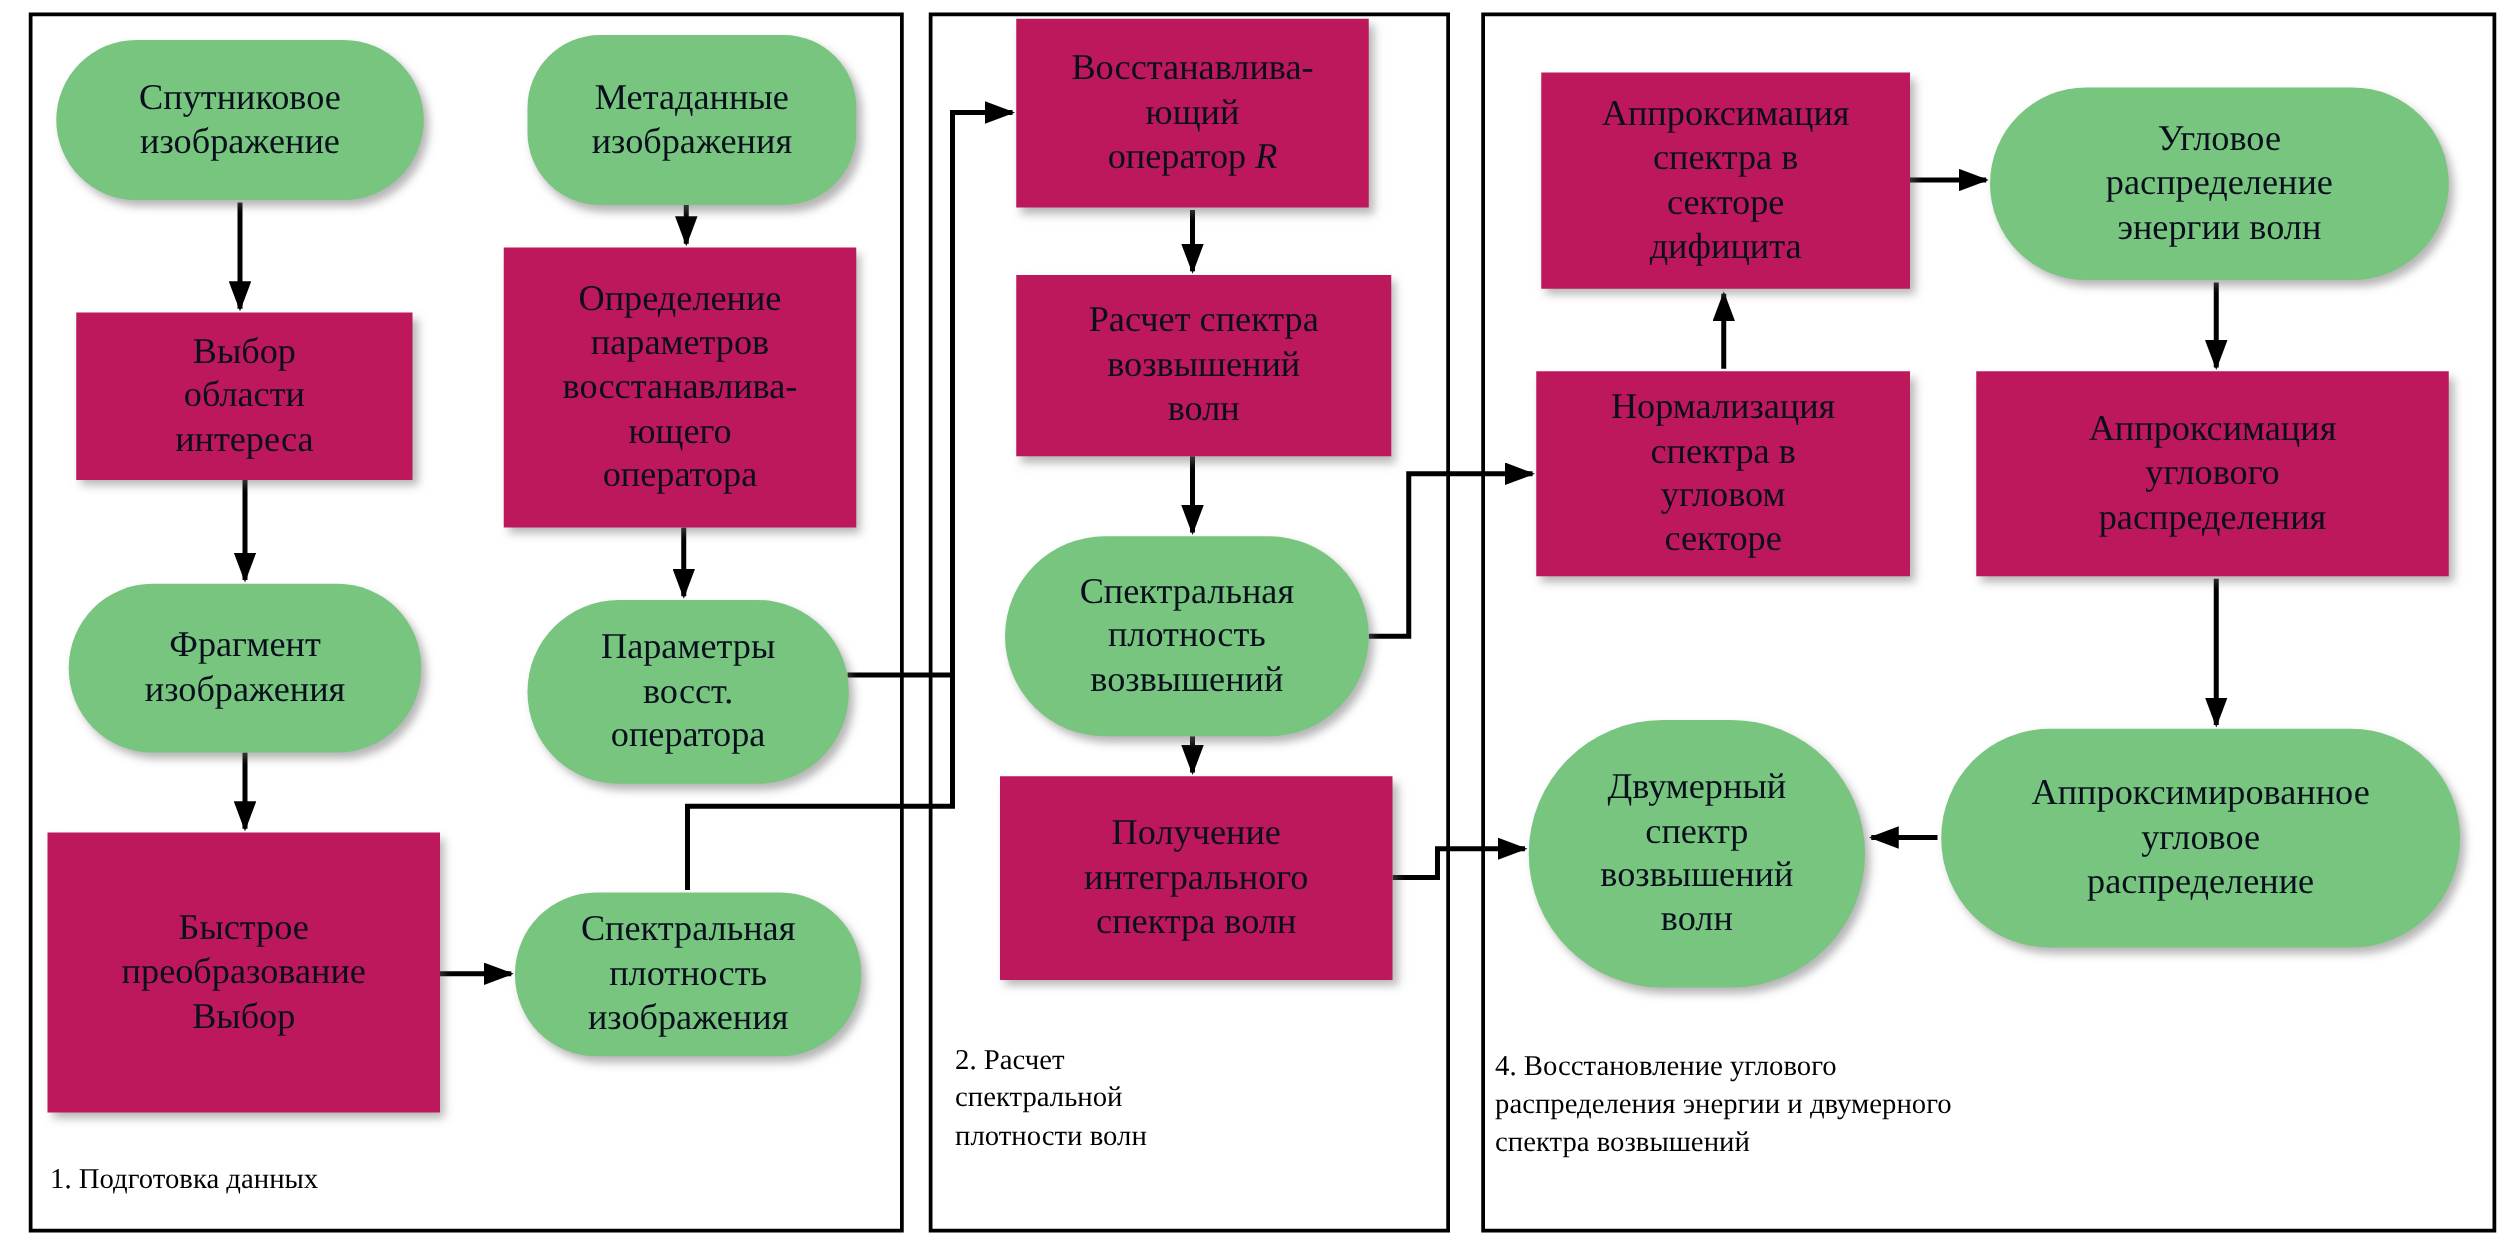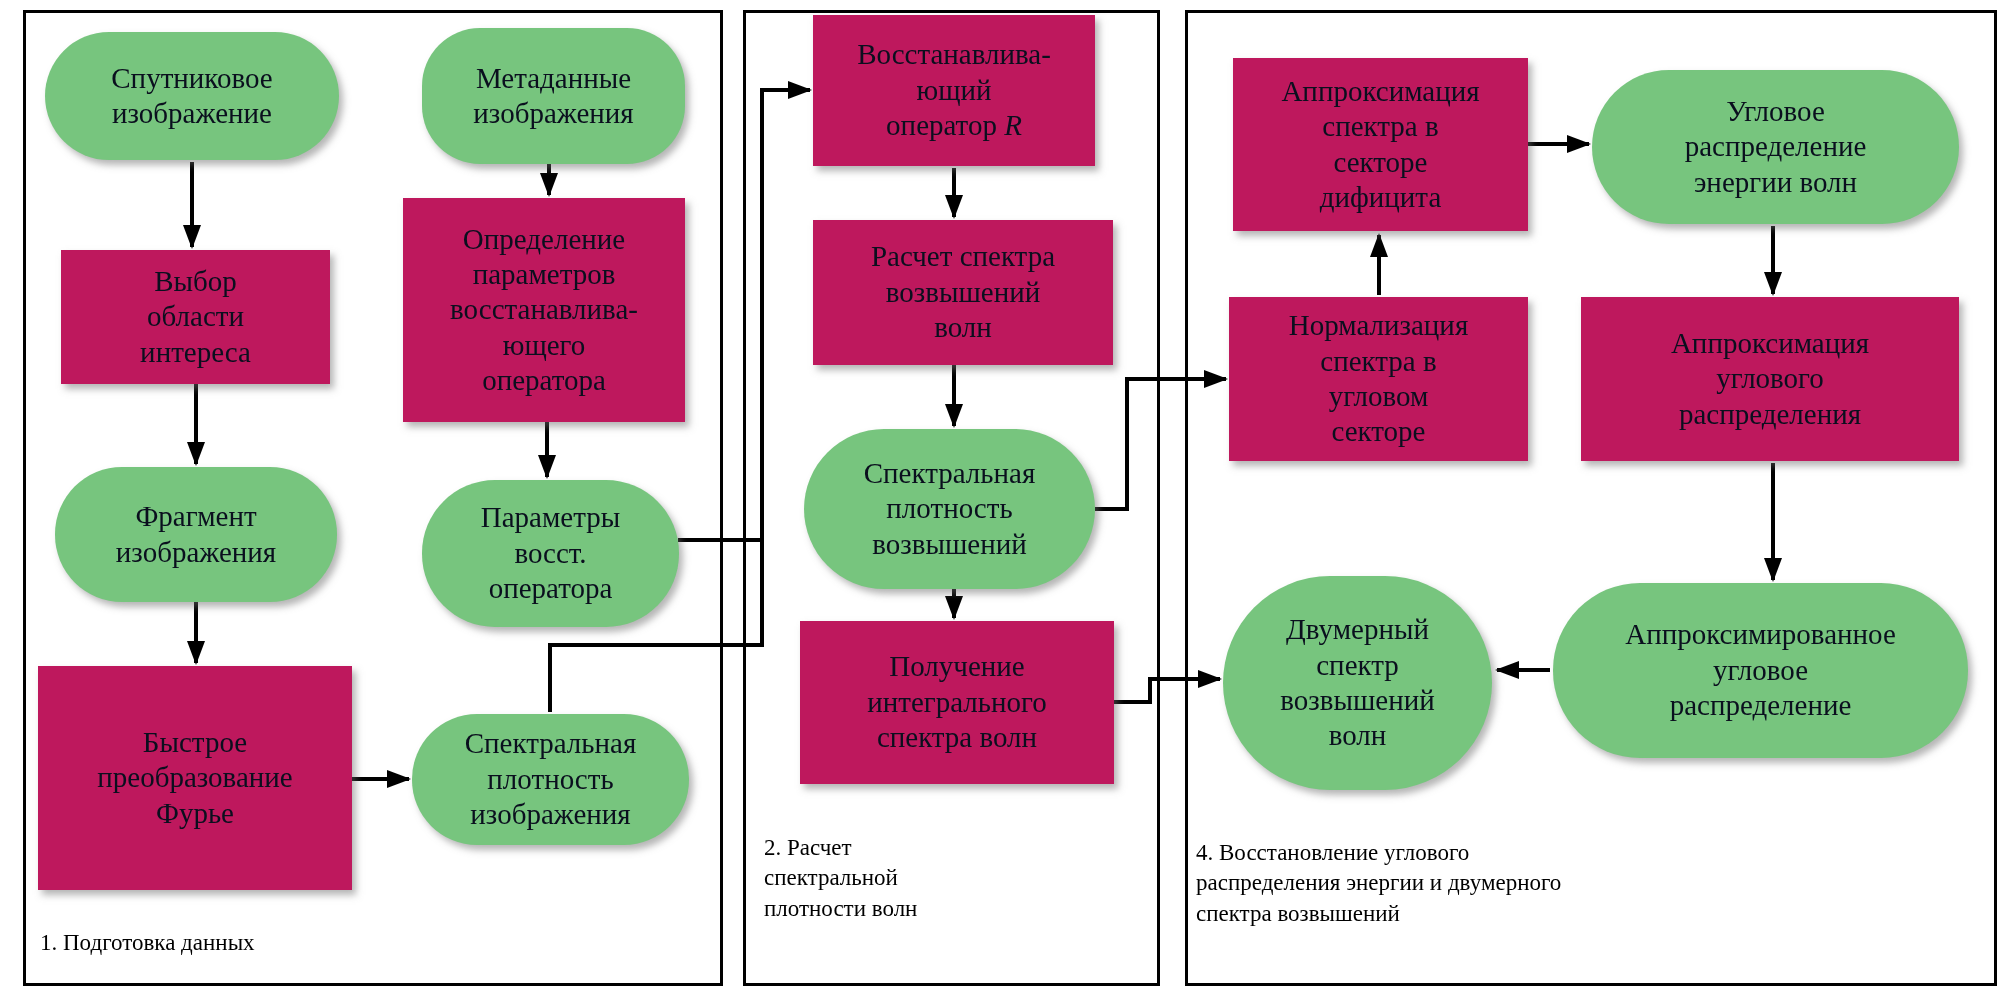--- a/index.html
+++ b/index.html
@@ -73,21 +73,21 @@
 восстанавлива-
 ющего
 оператора</div>
   <div class="node green" style="left:55px;top:467px;width:282px;height:135px;border-radius:67px">Фрагмент
 изображения</div>
   <div class="node green" style="left:422px;top:480px;width:257px;height:147px;border-radius:73px">Параметры
 восст.
 оператора</div>
   <div class="node blue" style="left:38px;top:666px;width:314px;height:224px">Быстрое
 преобразование
-Фурье</div>
+Выбор</div>
   <div class="node green" style="left:412px;top:714px;width:277px;height:131px;border-radius:65px">Спектральная
 плотность
 изображения</div>
 
   <div class="node blue" style="left:813px;top:15px;width:282px;height:151px">
     <span><span>Восстанавлива-
 ющий
 оператор </span><em>R</em></span>
   </div>
   <div class="node blue" style="left:813px;top:220px;width:300px;height:145px">Расчет спектра

